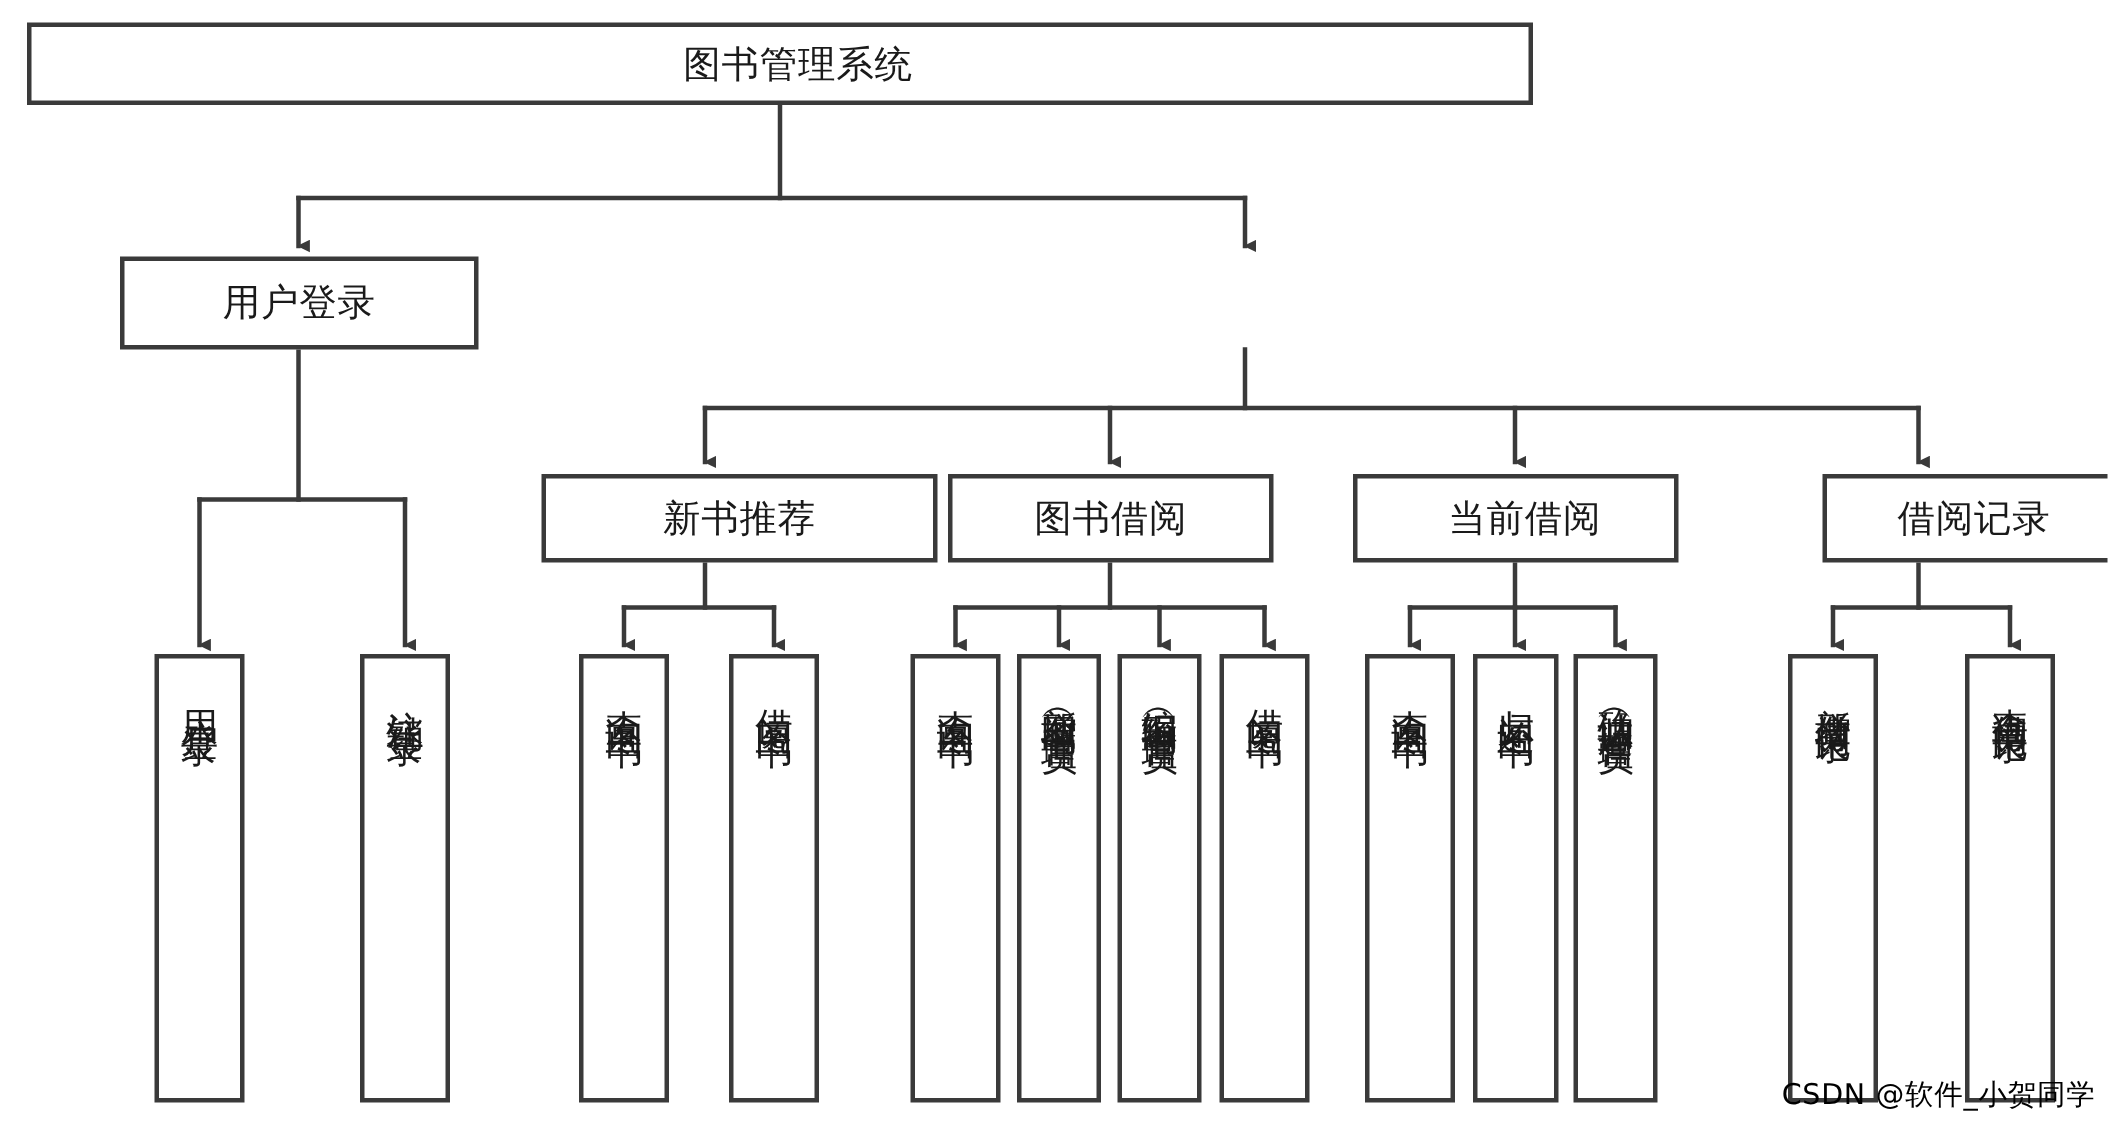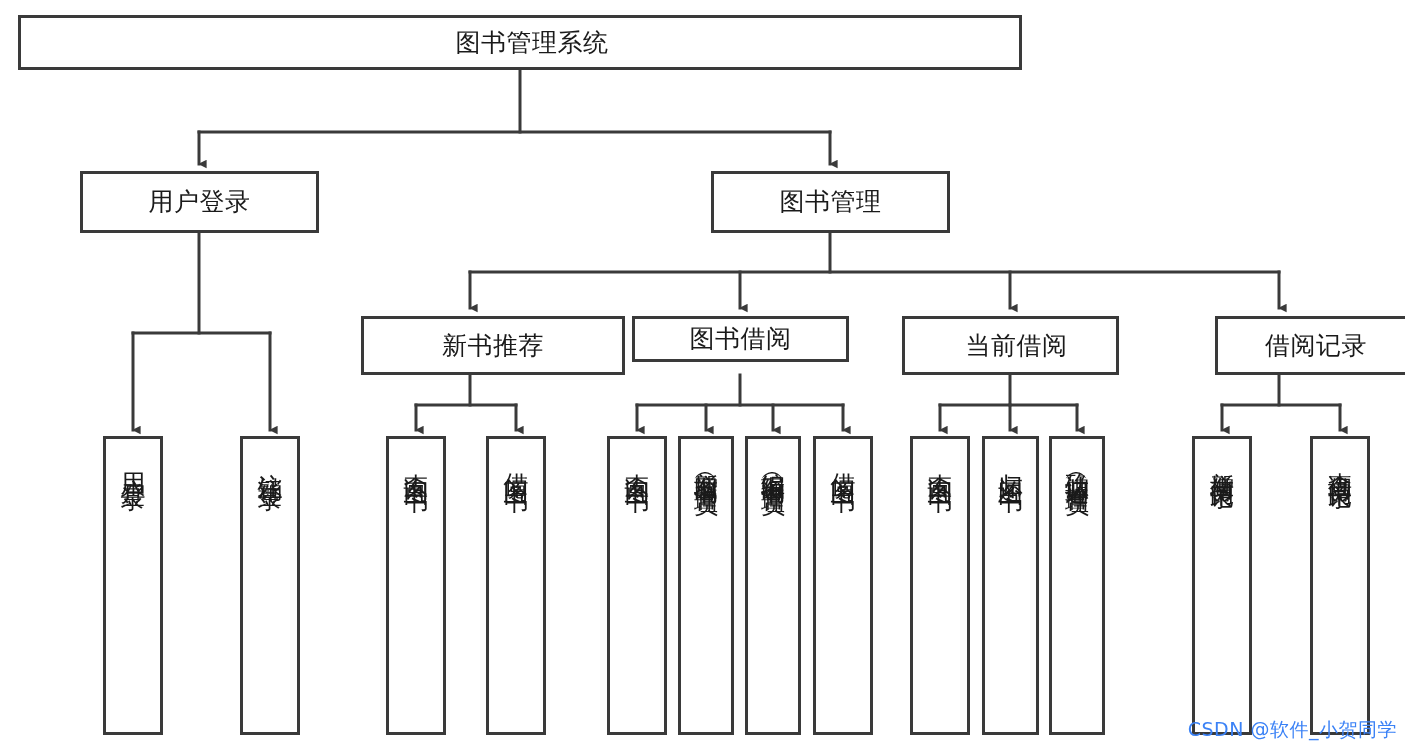--- a/index.html
+++ b/index.html
@@ -68,21 +68,21 @@
   }
   .node.vert.tall-text .node-label {
     font-size: 24px;
     letter-spacing: 3px;
   }
   #watermark {
     position: absolute;
     right: 8px;
     bottom: 4px;
     font-size: 19px;
-    color: #3b82f6;
+    color: #000000;
     letter-spacing: 0.5px;
     white-space: nowrap;
     user-select: none;
     margin-top: 28px;
   }
 </style>
 </head>
 <body>
 
 <div id="diagram-root">
@@ -139,28 +139,25 @@
     </g>
   </svg>
 
   <div class="node root horiz" style="left:18px; top:15px; width:1004px; height:55px;padding-left:24px;">
     <span class="node-label">图书管理系统</span>
   </div>
 
   <div class="node horiz" style="left:80px; top:171px; width:239px; height:62px;">
     <span class="node-label">用户登录</span>
   </div>
-  <div class="node horiz" style="left:711px; top:171px; width:239px; height:62px;">
-    <span class="node-label">图书管理</span>
-  </div>
 
   <div class="node horiz" style="left:361px; top:316px; width:264px; height:59px;">
     <span class="node-label">新书推荐</span>
   </div>
-  <div class="node horiz" style="left:632px; top:316px; width:217px; height:46px;">
+  <div class="node horiz" style="left:632px; top:316px; width:217px; height:59px;">
     <span class="node-label">图书借阅</span>
   </div>
   <div class="node horiz" style="left:902px; top:316px; width:217px; height:59px;padding-left:12px;">
     <span class="node-label">当前借阅</span>
   </div>
   <div class="node horiz" style="left:1171px; top:316px; width:202px; height:59px;margin-left:44px;">
     <span class="node-label">借阅记录</span>
   </div>
 
   <div class="node vert" style="left:103px; top:436px; width:60px; height:299px;">

